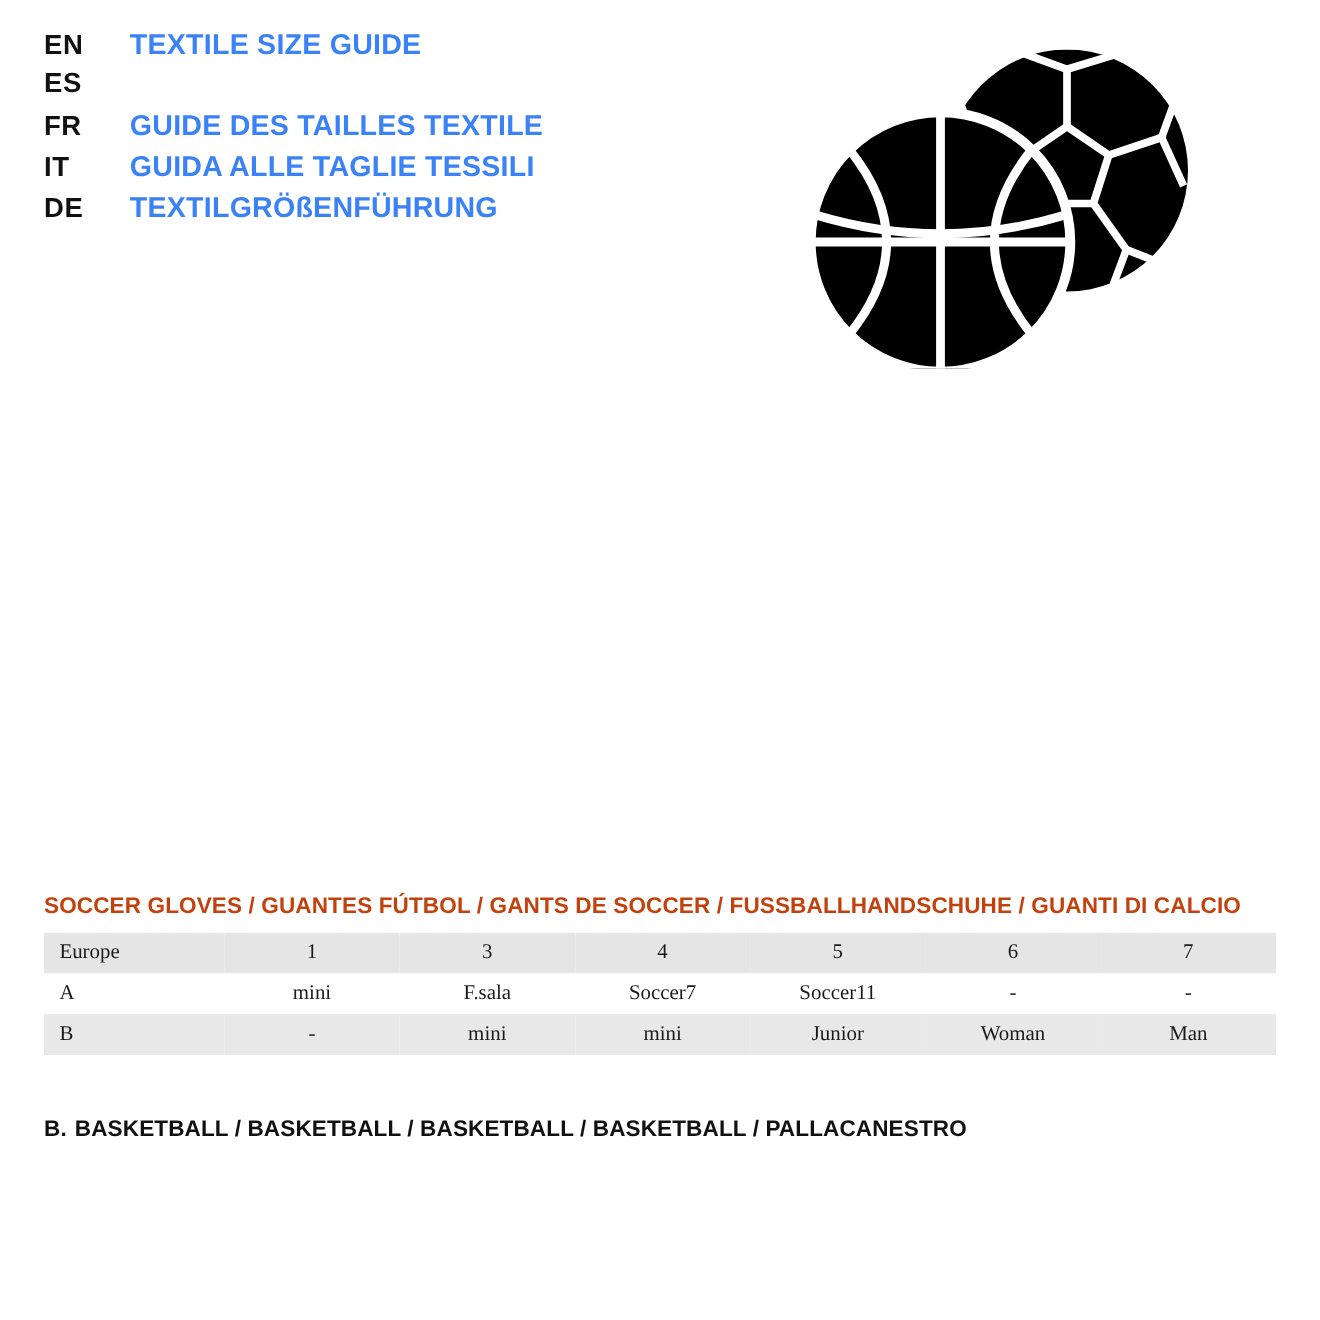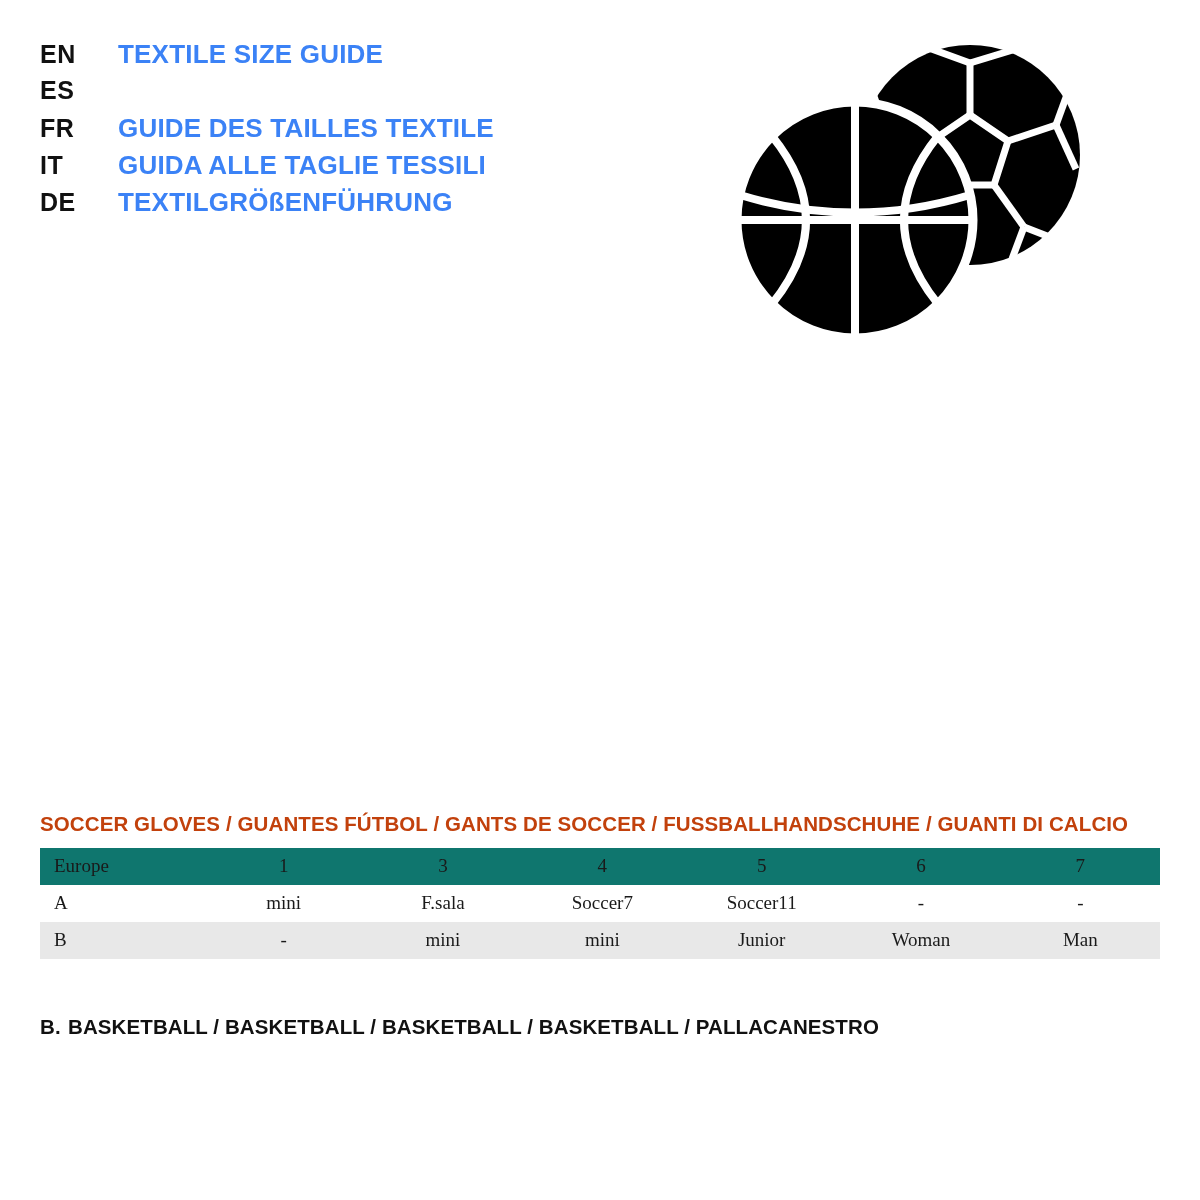--- a/index.html
+++ b/index.html
@@ -12,21 +12,21 @@
     height: 1200px;
     position: relative;
     font-family: "Liberation Sans", sans-serif;
     color: #111111;
     overflow: hidden;
   }
 
   
   .lang-block {
     position: absolute;
-    top: 39px;
+    top: 25px;
     left: 40px;
     width: 620px;
   }
   .lang-row {
     display: flex;
     align-items: baseline;
     height: 37px;
   }
   .lang-code {
     width: 78px;
@@ -81,21 +81,21 @@
     padding: 7px 0 8px 0;
     color: #1a1a1a;
     font-family: "Liberation Serif", serif;
   }
   table.size-table th:first-child,
   table.size-table td:first-child {
     text-align: left;
     padding-left: 14px;
     width: 150px;
   }
-  tr.row-head { background: #0f766e; }
+  tr.row-head { background: #e5e5e5; }
   tr.row-a { background: #ffffff; }
   tr.row-b { background: #e8e8e8; }
 
   
   .legend {
     position: absolute;
     top: 1015px;
     left: 40px;
     width: 1100px;
   }

